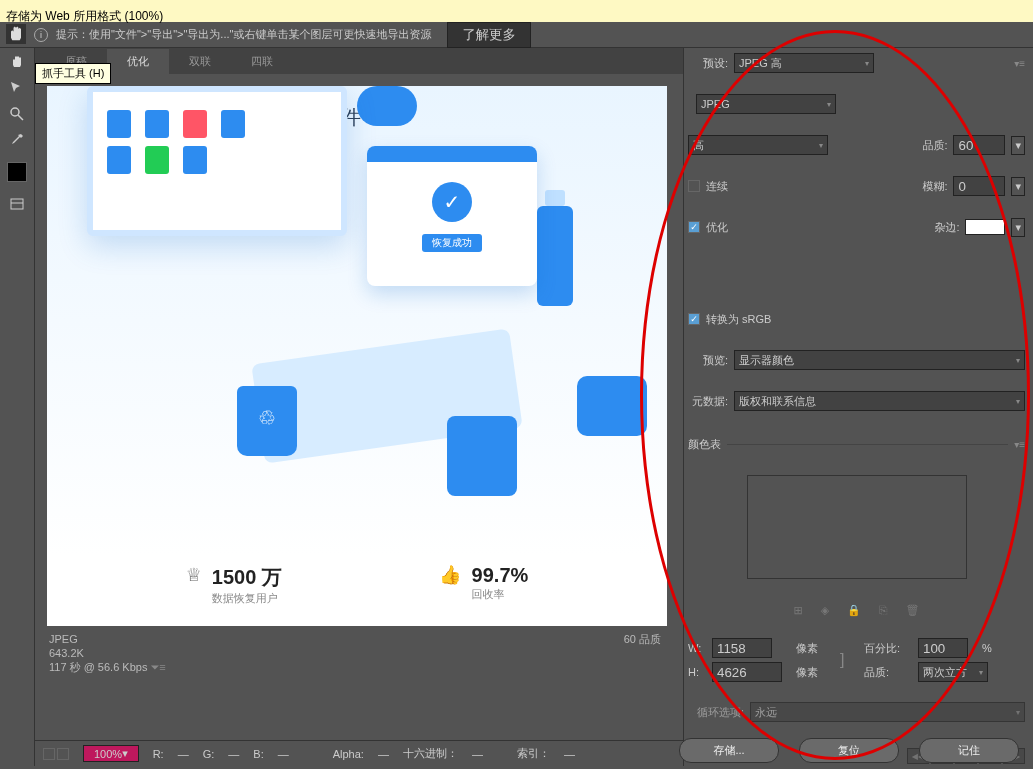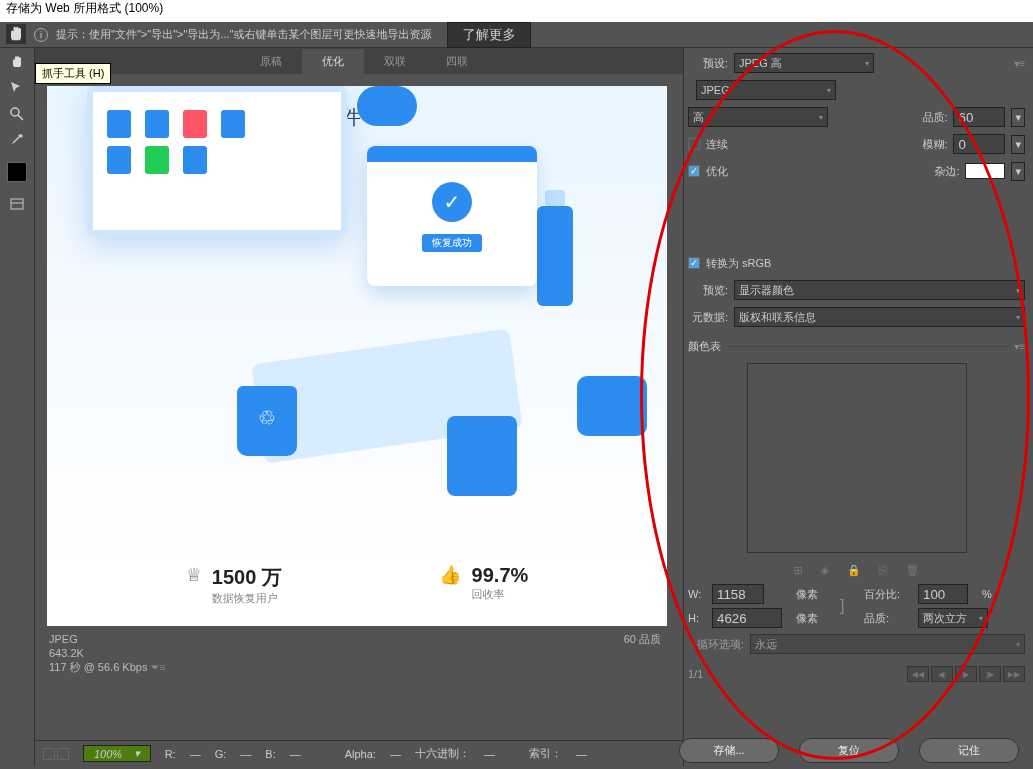--- a/index.html
+++ b/index.html
@@ -1,28 +1,28 @@
 <!DOCTYPE html>
 <html><head>
 <meta charset="utf-8">
 <style>
 * { margin: 0; padding: 0; box-sizing: border-box; }
 body { font-family: "Microsoft YaHei", Arial, sans-serif; font-size: 11px; background: #535353; color: #ccc; width: 1033px; height: 769px; overflow: hidden; position: relative; }
-.titlebar { height: 22px; background: #ffffff; color: #000; padding: 0 6px; font-size: 12px; }
+.titlebar { height: 22px; background: #fef9c3; color: #000; padding: 8px 6px; font-size: 12px; }
 .hintbar { height: 26px; background: #535353; display: flex; align-items: center; padding: 0 6px; gap: 8px; border-bottom: 1px solid #333; }
 .hintbar .info-icon { width: 14px; height: 14px; border: 1px solid #aaa; border-radius: 50%; display: flex; align-items: center; justify-content: center; font-size: 9px; }
 .learn-more { background: #333; border: 1px solid #222; padding: 3px 14px; color: #ccc; cursor: pointer; margin-left: 8px; }
 .main { display: flex; height: 718px; }
 .toolbox { width: 35px; background: #535353; border-right: 1px solid #333; display: flex; flex-direction: column; align-items: center; padding-top: 4px; gap: 6px; }
 .tool-btn { width: 24px; height: 20px; display: flex; align-items: center; justify-content: center; cursor: pointer; }
 .tool-btn svg { width: 16px; height: 16px; }
 .tool-swatches { margin-top: 6px; }
 .swatch { width: 20px; height: 20px; background: #000; border: 1px solid #666; }
 .center-col { flex: 1; display: flex; flex-direction: column; background: #535353; position: relative; }
-.tabs-row { height: 26px; background: #424242; display: flex; align-items: flex-end; padding-left: 10px; justify-content: center; }
+.tabs-row { height: 26px; background: #424242; display: flex; align-items: flex-end; padding-left: 10px; }
 .tab { padding: 5px 20px; background: #424242; color: #999; cursor: pointer; font-size: 11px; }
 .tab.active { background: #535353; color: #ddd; }
 .tooltip { position: absolute; top: 15px; left: 0px; background: #ffffe1; color: #000; border: 1px solid #000; padding: 2px 6px; font-size: 11px; z-index: 10; }
 .preview-area { flex: 1; padding: 10px; display: flex; flex-direction: column; }
 .canvas-wrap { background: #535353; padding: 2px; }
 .canvas { width: 620px; height: 540px; background: linear-gradient(180deg, #fff 0%, #fff 60%, #fff 100%); position: relative; overflow: hidden; }
 .illus { position: absolute; inset: 0; }
 .illus .sky { position: absolute; top: 0; left: 0; right: 0; height: 470px; background: linear-gradient(180deg, #e9f5ff 0%, #ffffff 100%); }
 .illus .title-row { position: absolute; top: 18px; left: 160px; display: flex; align-items: center; gap: 8px; }
 .illus .logo { width: 26px; height: 26px; background: #2d8cf0; border-radius: 6px; display: flex; align-items: center; justify-content: center; color: #fff; font-weight: bold; font-size: 14px; }
@@ -44,24 +44,24 @@
 .illus .disk { position: absolute; top: 290px; left: 530px; width: 70px; height: 60px; background: #2d8cf0; border-radius: 10px; }
 .illus .stats { position: absolute; bottom: 20px; left: 0; right: 0; display: flex; justify-content: space-around; padding: 0 60px; }
 .stat { display: flex; gap: 10px; align-items: flex-start; color: #333; }
 .stat .ic { font-size: 18px; color: #666; }
 .stat .val { font-size: 20px; font-weight: bold; color: #222; }
 .stat .lbl { font-size: 11px; color: #888; }
 .meta { padding: 4px 4px; font-size: 11px; color: #bbb; display: flex; justify-content: space-between; width: 620px; }
 .meta-left div { line-height: 14px; }
 .meta-right { align-self: flex-start; }
 .bottombar { height: 26px; background: #535353; border-top: 1px solid #333; display: flex; align-items: center; padding: 0 8px; gap: 14px; font-size: 11px; }
-.zoom-sel { background: #4d7c0f; border: 1px solid #222; color: #ccc; padding: 1px 10px; display: flex; align-items: center; gap: 12px; font-style: italic; }
+.zoom-sel { background: #be185d; border: 1px solid #222; color: #ccc; padding: 1px 10px; display: flex; align-items: center; gap: 0; }
 .preview-btns { height: 30px; display: flex; align-items: center; padding: 0 8px; gap: 8px; }
 .mini-btn { background: #424242; border: 1px solid #222; color: #ccc; padding: 2px 12px; cursor: pointer; font-size: 11px; }
-.right-col { width: 350px; background: #535353; border-left: 1px solid #333; display: flex; flex-direction: column; padding: 4px 8px 0 4px; font-size: 11px; gap: 5px; }
+.right-col { width: 350px; background: #535353; border-left: 1px solid #333; display: flex; flex-direction: column; padding: 4px 8px 0 4px; font-size: 11px; gap: 19px; }
 .row { display: flex; align-items: center; gap: 6px; min-height: 22px; }
 .row label { min-width: 40px; text-align: right; }
 .sel { background: #424242; border: 1px solid #222; color: #ccc; padding: 2px 4px; height: 20px; flex: 1; display: flex; align-items: center; justify-content: space-between; cursor: pointer; }
 .sel .arr { font-size: 8px; color: #888; }
 .inp { background: #424242; border: 1px solid #222; color: #ccc; padding: 2px 4px; height: 20px; width: 52px; }
 .chk { width: 12px; height: 12px; border: 1px solid #666; display: inline-flex; align-items: center; justify-content: center; font-size: 9px; }
 .chk.on { background: #5a9fd4; color: #fff; }
 .swatch-mini { width: 40px; height: 16px; background: #fff; border: 1px solid #222; }
 .section-hdr { display: flex; align-items: center; gap: 6px; margin-top: 6px; }
 .section-hdr .line { flex: 1; height: 1px; background: #444; }
@@ -289,21 +289,21 @@
     <div class="ct-icons">
       <span>⊞</span>
       <span>◈</span>
       <span>🔒</span>
       <span>⎘</span>
       <span>🗑</span>
     </div>
 
     <div class="img-size-grid">
       <span>W:</span>
-      <input class="inp" style="width: 52px;" value="1158">
+      <input class="inp" style="width: 60px;" value="1158">
       <span>像素</span>
       <span style="grid-row:span 2;font-size:16px;color:#888">]</span>
       <span>百分比:</span>
       <input class="inp" style="width: 50px;" value="100">
       <span>%</span>
       <span>H:</span>
       <input class="inp" style="width: 70px;" value="4626">
       <span>像素</span>
       <span>品质:</span>
       <div class="sel" style="width:70px;grid-column:span 2">

